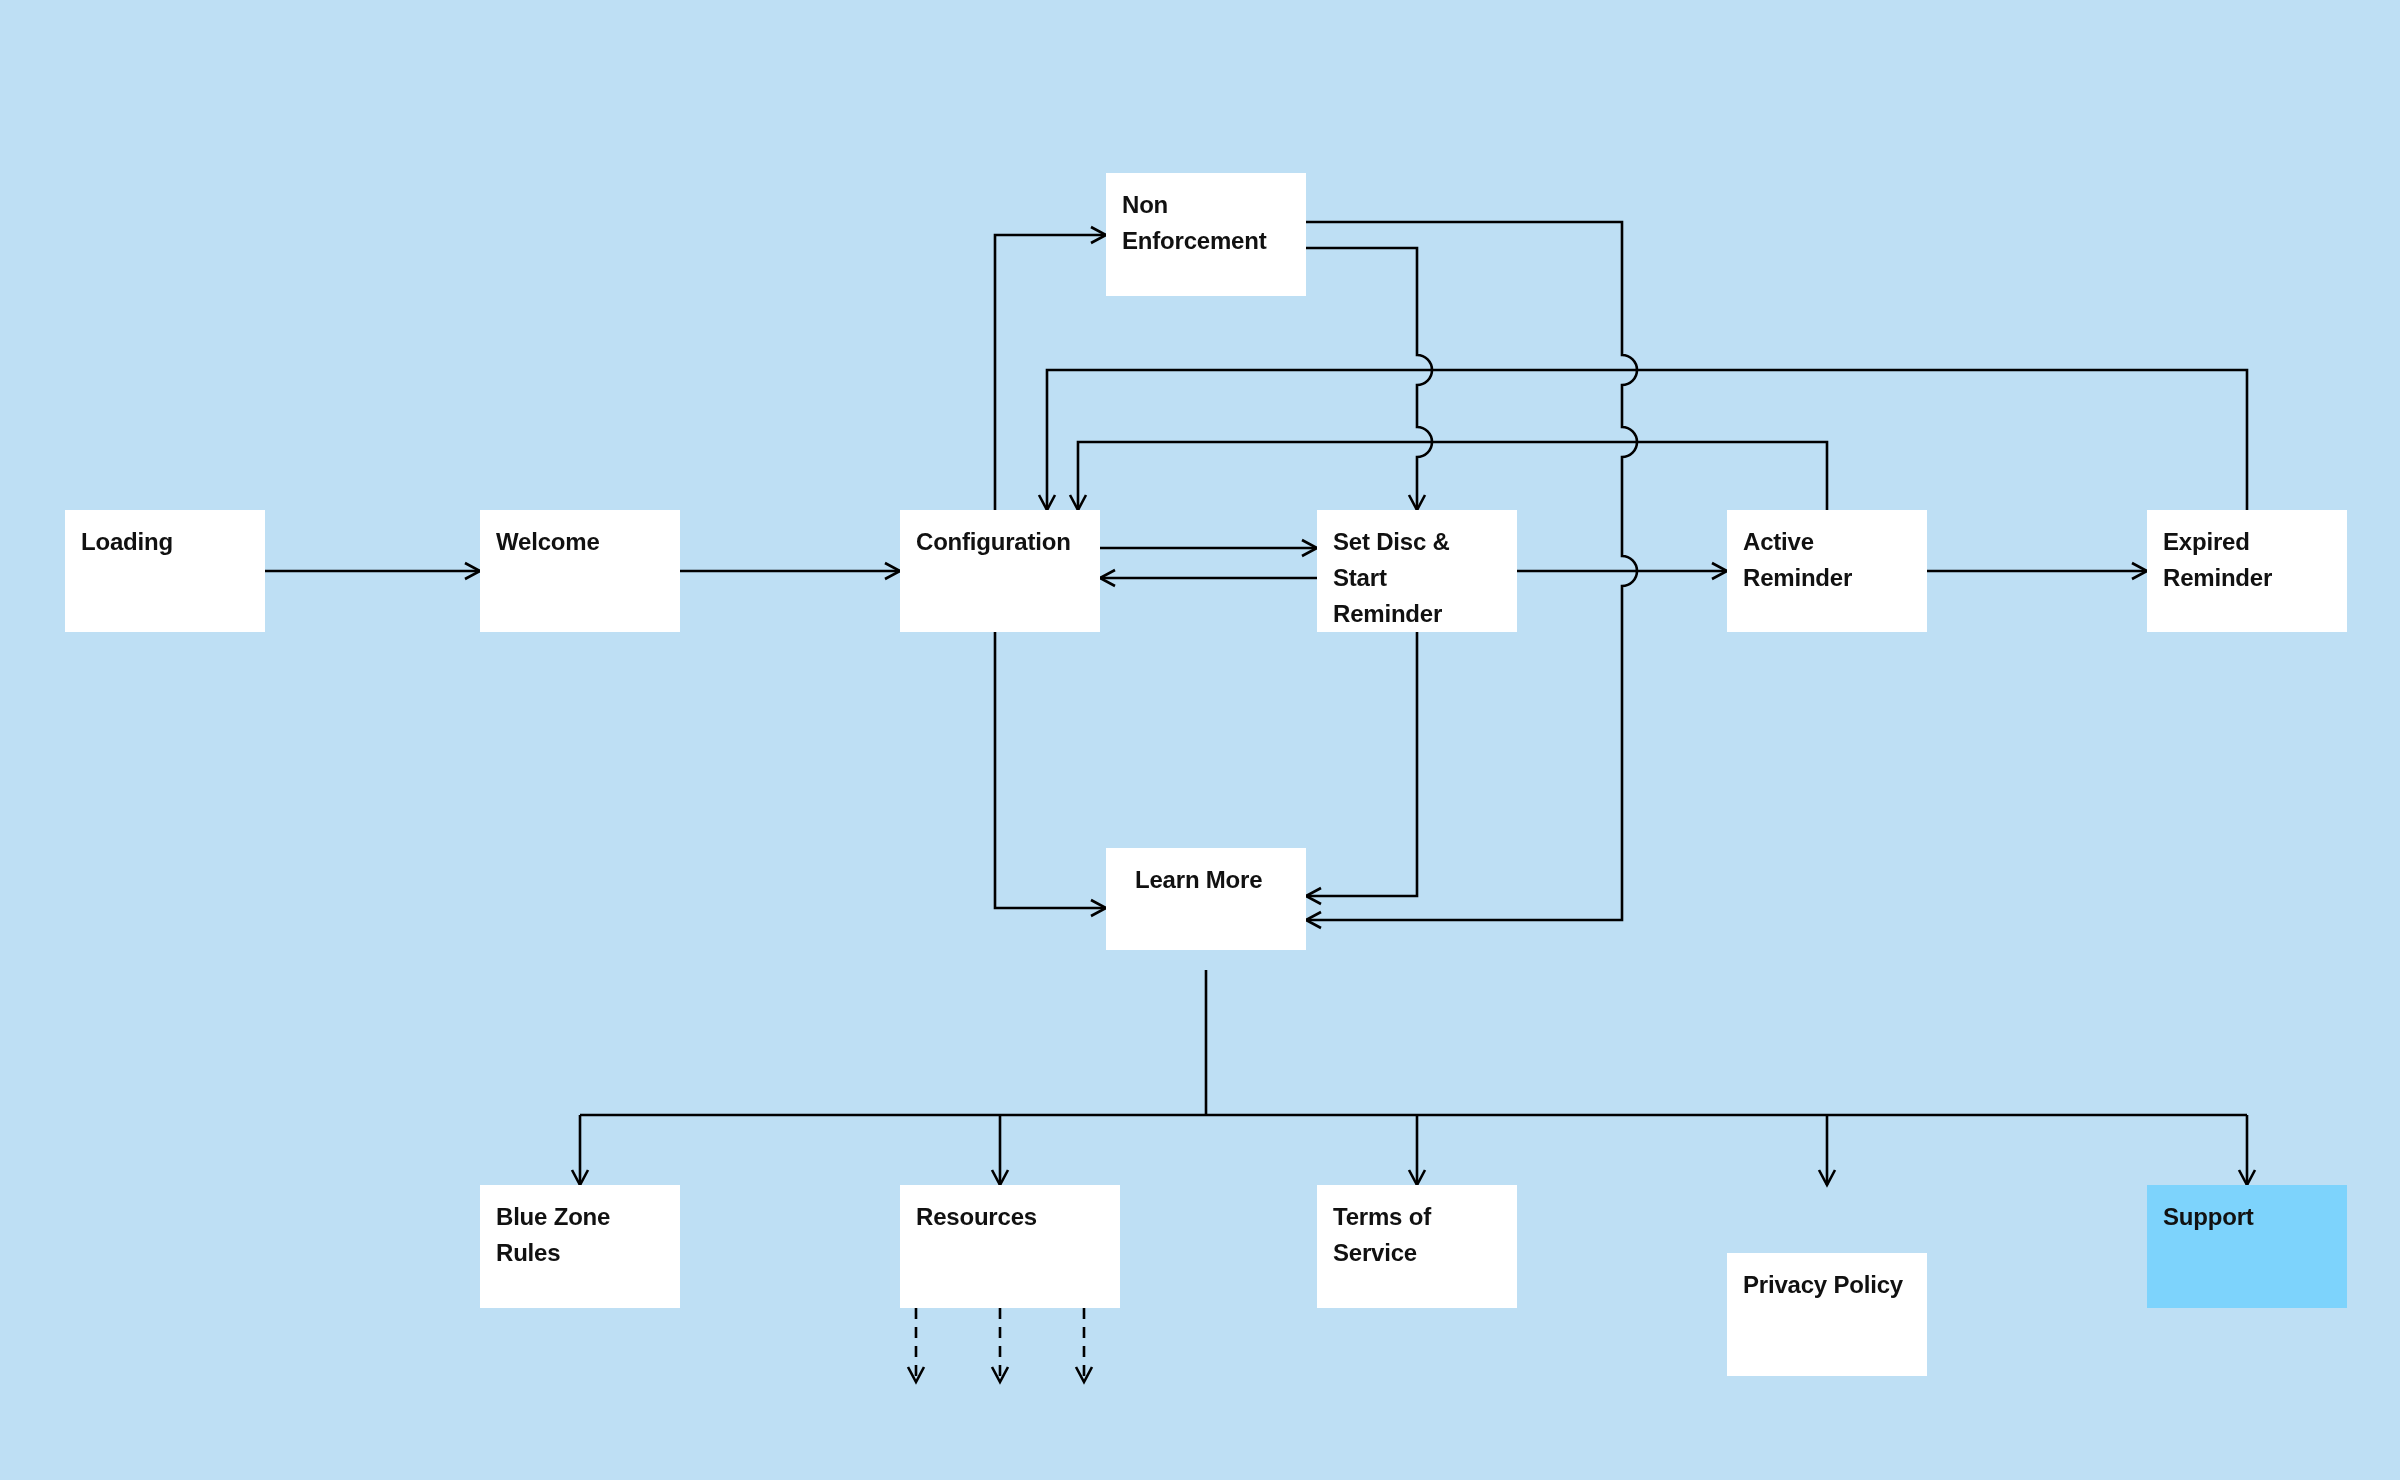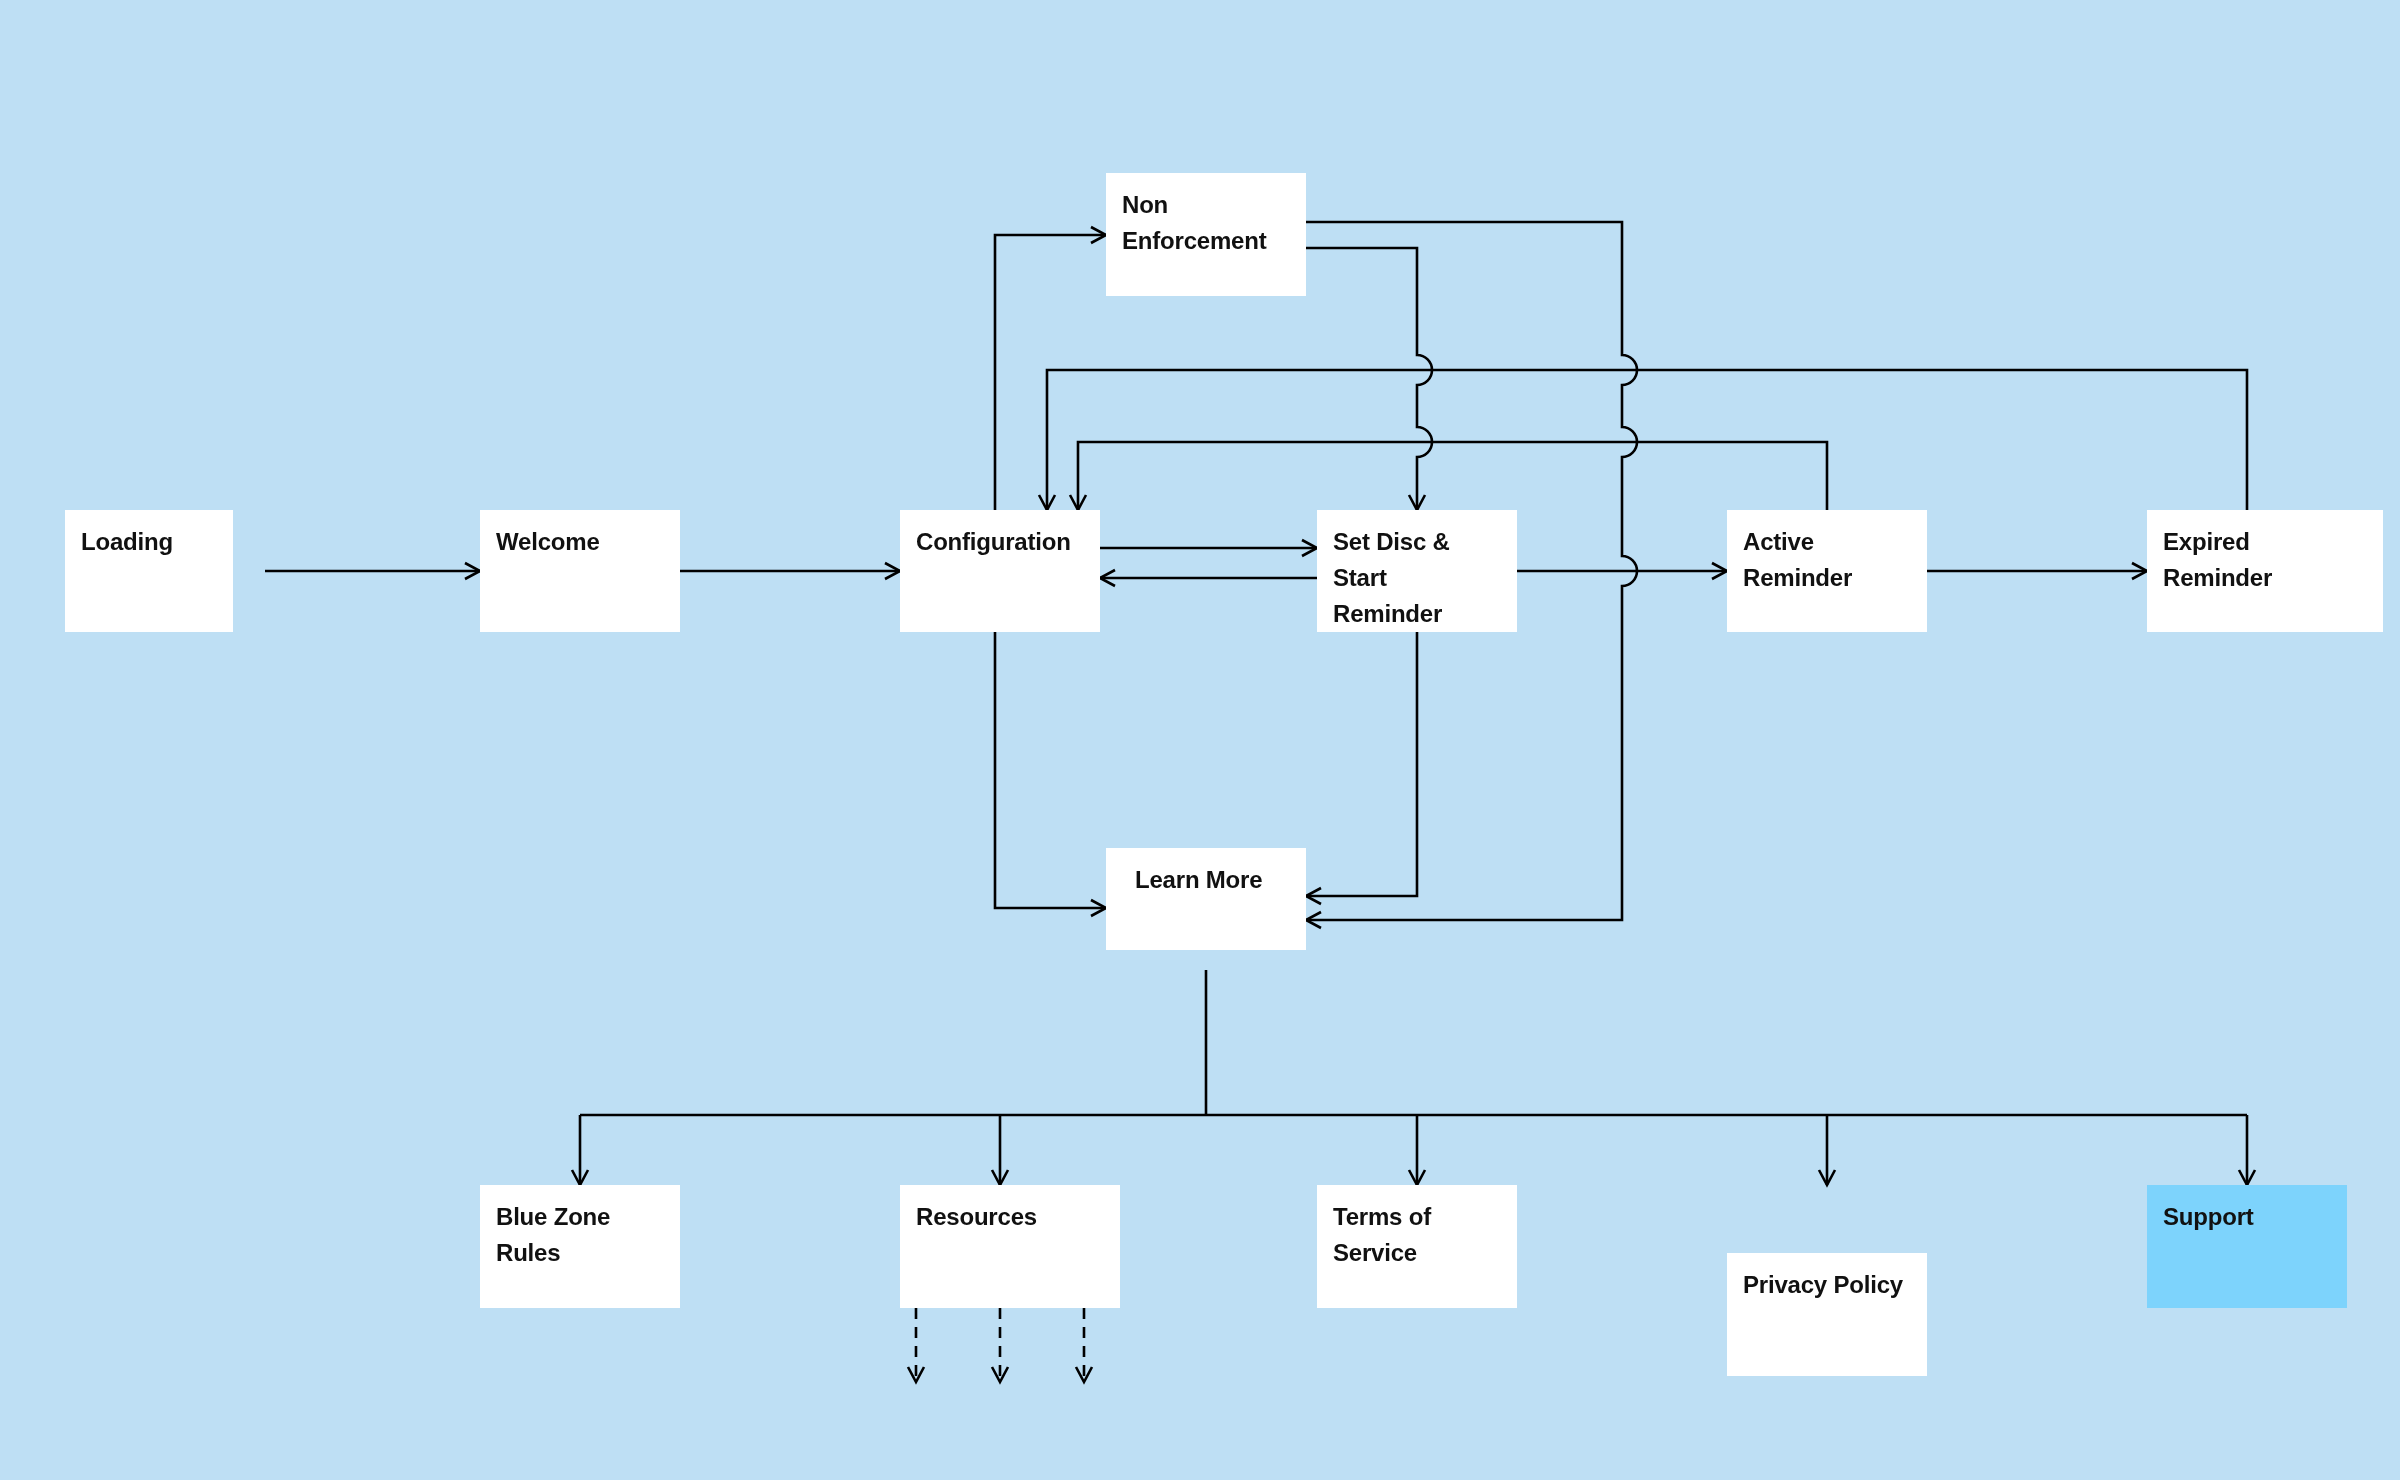--- a/index.html
+++ b/index.html
@@ -74,21 +74,21 @@
       <path d="M 2247 1115 L 2247 1185" fill="none" stroke="#000000" stroke-width="2.6"></path>
       <path d="M 2239 1170 L 2247 1185 L 2255 1170" fill="none" stroke="#000000" stroke-width="2.6"></path>
       <path d="M 916 1308 L 916 1382" fill="none" stroke="#000000" stroke-width="2.6" stroke-dasharray="11 8"></path>
       <path d="M 908 1367 L 916 1382 L 924 1367" fill="none" stroke="#000000" stroke-width="2.6"></path>
       <path d="M 1000 1308 L 1000 1382" fill="none" stroke="#000000" stroke-width="2.6" stroke-dasharray="11 8"></path>
       <path d="M 992 1367 L 1000 1382 L 1008 1367" fill="none" stroke="#000000" stroke-width="2.6"></path>
       <path d="M 1084 1308 L 1084 1382" fill="none" stroke="#000000" stroke-width="2.6" stroke-dasharray="11 8"></path>
       <path d="M 1076 1367 L 1084 1382 L 1092 1367" fill="none" stroke="#000000" stroke-width="2.6"></path>
     </svg>
 
-  <div class="node" style="left: 65px; top: 510px; width: 168px; height: 122px; background: rgb(255, 255, 255); color: rgb(17, 17, 17);">
+  <div class="node" style="left: 65px; top: 510px; width: 200px; height: 122px; background: rgb(255, 255, 255); color: rgb(17, 17, 17);">
     <div class="node-line">Loading</div>
   </div>
 
   <div class="node" style="left: 900px; top: 510px; width: 200px; height: 122px; background: rgb(255, 255, 255); color: rgb(17, 17, 17);">
     <div class="node-line">Configuration</div>
   </div>
 
   <div class="node" style="left: 480px; top: 510px; width: 200px; height: 122px; background: rgb(255, 255, 255); color: rgb(17, 17, 17);">
     <div class="node-line">Welcome</div>
   </div>
@@ -97,21 +97,21 @@
     <div class="node-line">Set Disc &amp;</div>
     <div class="node-line">Start</div>
     <div class="node-line">Reminder</div>
   </div>
 
   <div class="node" style="left: 1727px; top: 510px; width: 200px; height: 122px; background: rgb(255, 255, 255); color: rgb(17, 17, 17);">
     <div class="node-line">Active</div>
     <div class="node-line">Reminder</div>
   </div>
 
-  <div class="node" style="left: 2147px; top: 510px; width: 236px; height: 122px; background: rgb(255, 255, 255); color: rgb(17, 17, 17);">
+  <div class="node" style="left: 2147px; top: 510px; width: 200px; height: 122px; background: rgb(255, 255, 255); color: rgb(17, 17, 17);">
     <div class="node-line">Expired</div>
     <div class="node-line">Reminder</div>
   </div>
 
   <div class="node" style="left: 1106px; top: 173px; width: 200px; height: 123px; background: rgb(255, 255, 255); color: rgb(17, 17, 17);">
     <div class="node-line">Non</div>
     <div class="node-line">Enforcement</div>
   </div>
 
   <div class="node" style="left: 1106px; top: 848px; width: 200px; height: 102px; background: rgb(255, 255, 255); color: rgb(17, 17, 17); padding-left: 29px;">

